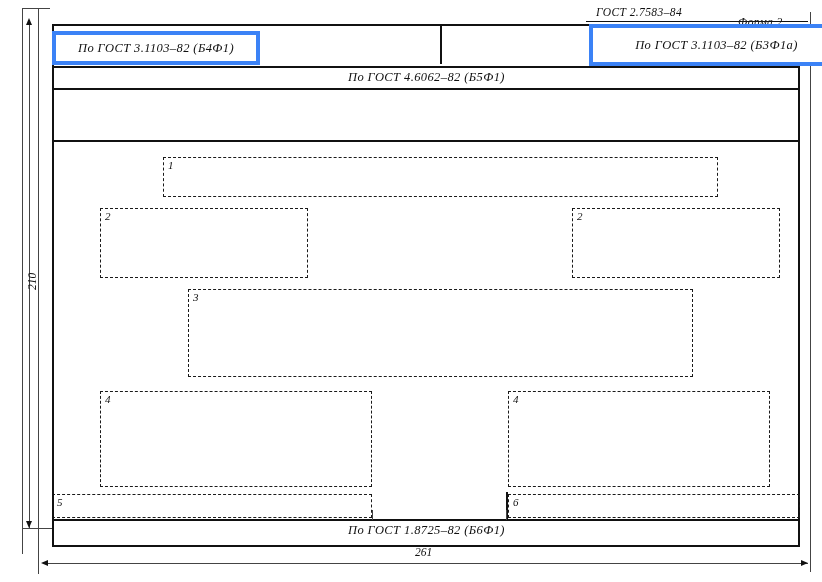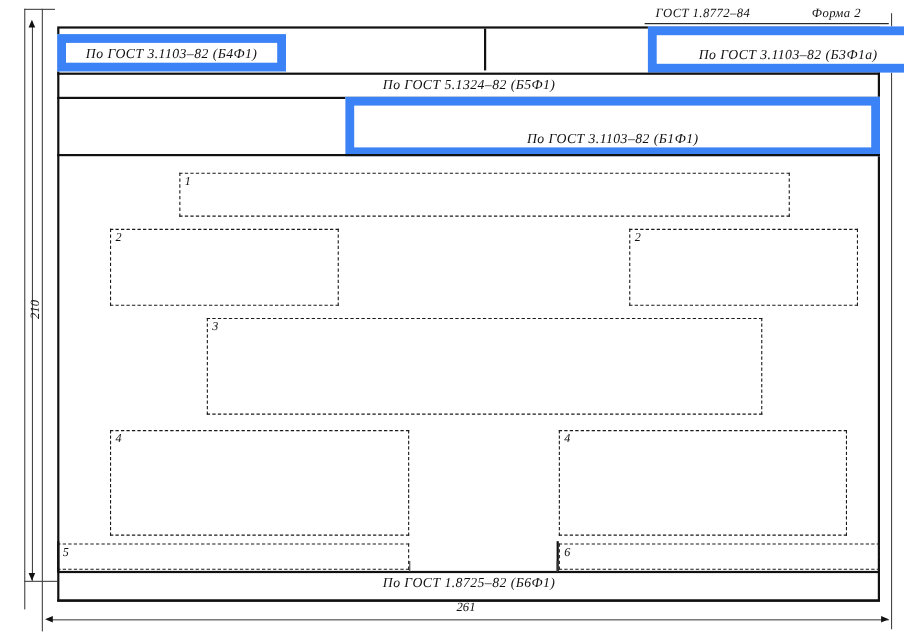--- a/index.html
+++ b/index.html
@@ -42,24 +42,24 @@
     font-style: italic;
     font-size: 11px;
     line-height: 12px;
     color: #111111;
   }
 
   
   .cell {
     position: absolute;
     box-sizing: border-box;
-    border: 8px solid #3b82f6;
+    border: 4px solid #3b82f6;
     background: #ffffff;
     display: flex;
-    align-items: flex-end;
+    align-items: center;
     justify-content: center;
   }
   .cell-label {
     font-family: "Liberation Serif", serif;
     font-style: italic;
     font-size: 12.5px;
     letter-spacing: 0.4px;
     color: #111111;
     white-space: nowrap;
   }
@@ -130,43 +130,40 @@
 
   <div class="line-h thin abs" style="left:22px; top:8px; width:28px;"></div>
   <div class="line-h thin abs" style="left:22px; top:528px; width:32px;"></div>
 
   <div class="line-h thin abs" style="left:46px; top:563px; width:762px;"></div>
   <div class="arrow left abs" style="left:41px; top:560px;"></div>
   <div class="arrow right abs" style="left:801px; top:560px;"></div>
   <div class="dim-label" style="left:415px; top:546px;">261</div>
   <div class="line-v thin abs" style="left:810px; top:12px; height:560px;"></div>
 
-  <div class="txt small" style="left:596px; top:6px;">ГОСТ 1.8772–84</div>
-  <div class="txt small" style="left:738px; top:6px;">Форма 2</div>
+  <div class="txt small" style="left:596px; top:6px;">ГОСТ 2.7583–84</div>
+  <div class="txt small" style="left:738px; top:16px;">Форма 2</div>
   <div class="line-h abs" style="left:586px; top:21px; width:222px; height:1px; background:#111111;"></div>
 
   <div class="abs" style="left:52px; top:24px; width:748px; height:523px; border:2px solid #111111; background:#ffffff;"></div>
 
   <div class="cell" style="left:52px; top:31px; width:208px; height:34px;">
     <span class="cell-label">По ГОСТ 3.1103–82 (Б4Ф1)</span>
   </div>
 
   <div class="cell" style="left:589px; top:24px; width:255px; height:42px;">
     <span class="cell-label">По ГОСТ 3.1103–82 (Б3Ф1а)</span>
   </div>
 
   <div class="line-v abs" style="left:440px; top:26px; height:38px;"></div>
 
   <div class="line-h abs" style="left:52px; top:66px; width:748px;"></div>
   <div class="line-h abs" style="left:52px; top:88px; width:748px;"></div>
-  <div class="txt" style="left:348px; top:70px;">По ГОСТ 5.1324–82 (Б5Ф1)</div>
-
-  <div class="cell" style="left:314px; top:88px; width:486px; height:54px;">
-    <span class="cell-label">По ГОСТ 3.1103–82 (Б1Ф1)</span>
-  </div>
+  <div class="txt" style="left:348px; top:70px;">По ГОСТ 4.6062–82 (Б5Ф1)</div>
+
   <div class="line-h abs" style="left:52px; top:140px; width:748px;"></div>
 
   <div class="zone" style="left:163px; top:157px; width:555px; height:40px;">
     <span class="znum">1</span>
   </div>
 
   <div class="zone" style="left:100px; top:208px; width:208px; height:70px;">
     <span class="znum">2</span>
   </div>
 

